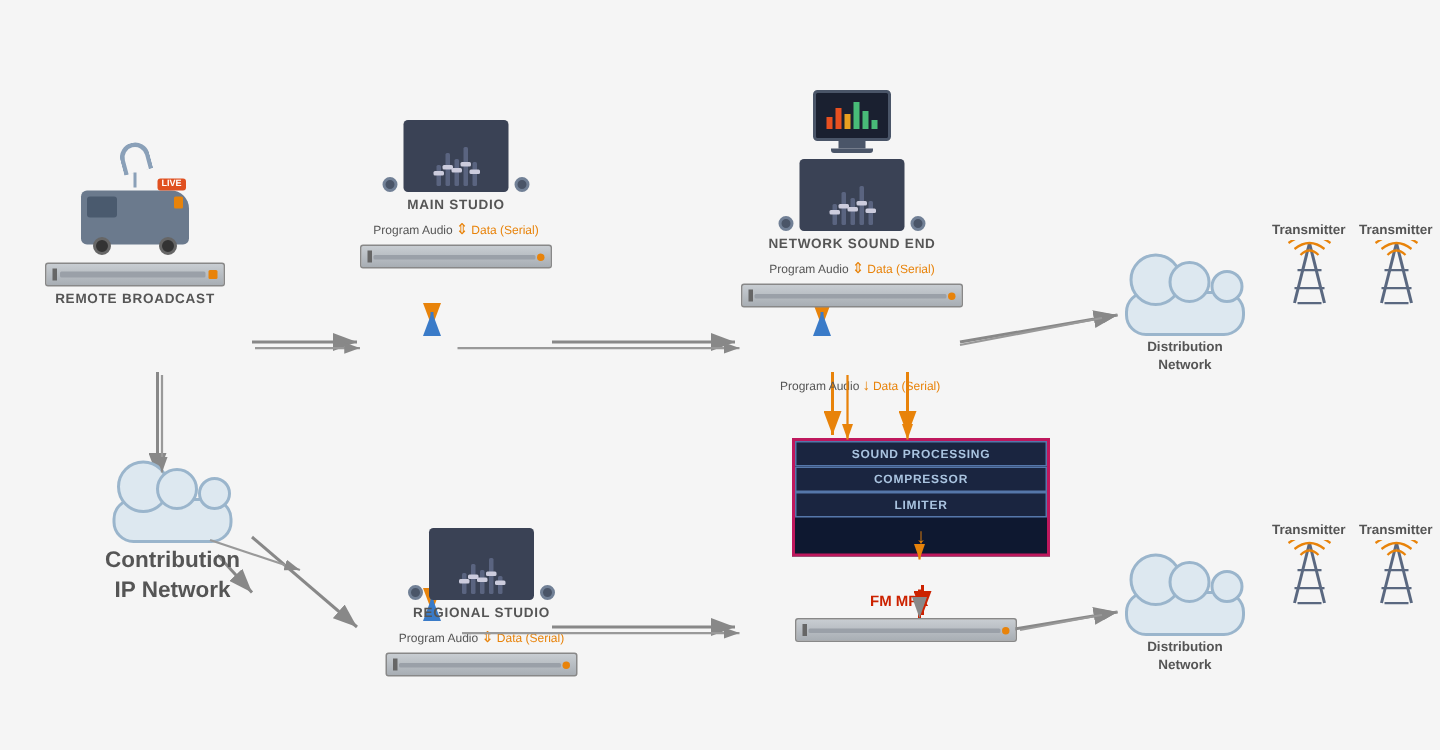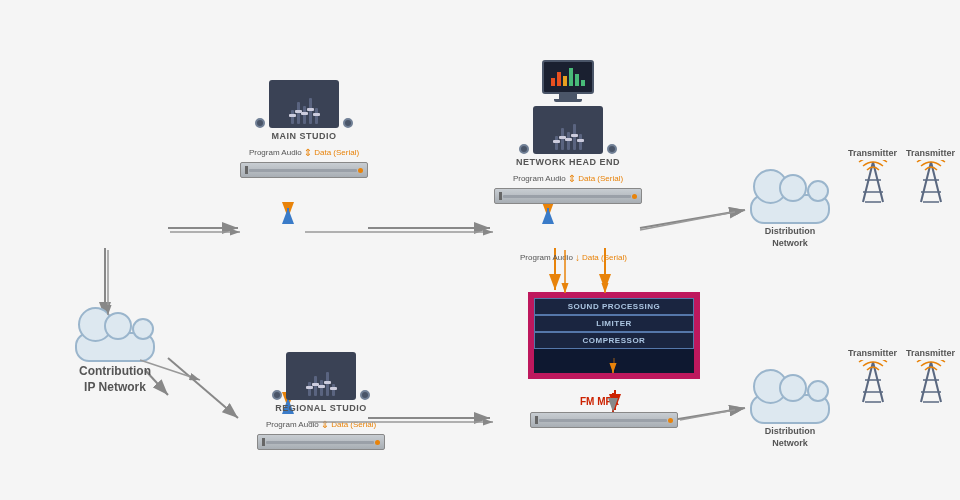--- a/index.html
+++ b/index.html
@@ -105,20 +105,44 @@
     <line x1="288" y1="218" x2="288" y2="208" stroke="#3a7bc8" stroke-width="2" marker-end="url(#arrow-blue)"></line>
 
     <line x1="548" y1="208" x2="548" y2="218" stroke="#e8830a" stroke-width="2" marker-end="url(#arrow-orange)"></line>
     <line x1="548" y1="218" x2="548" y2="208" stroke="#3a7bc8" stroke-width="2" marker-end="url(#arrow-blue)"></line>
 
     <line x1="288" y1="398" x2="288" y2="408" stroke="#e8830a" stroke-width="2" marker-end="url(#arrow-orange)"></line>
     <line x1="288" y1="408" x2="288" y2="398" stroke="#3a7bc8" stroke-width="2" marker-end="url(#arrow-blue)"></line>
 
   </svg>
 
+  <div class="node" style="left:30px; top:95px;">
+
+    <div style="position:relative; margin-bottom:2px;">
+      <div style="width:20px;height:20px;border:3px solid #8aa0b8;border-radius:50% 50% 0 0;border-bottom:none;transform:rotate(-15deg);"></div>
+      <div style="width:2px;height:10px;background:#8aa0b8;margin:0 auto;"></div>
+    </div>
+
+    <div style="width:72px;height:36px;background:#6b7a8d;border-radius:4px 12px 4px 4px;position:relative;">
+      <div style="position:absolute;top:4px;left:4px;width:20px;height:14px;background:#4a5a6e;border-radius:2px;"></div>
+      <div style="position:absolute;top:4px;right:4px;width:6px;height:8px;background:#e8830a;border-radius:1px;"></div>
+
+      <div style="position:absolute;top:-8px;right:2px;background:#e05020;color:white;font-size:6px;font-weight:bold;padding:1px 3px;border-radius:2px;">LIVE</div>
+
+      <div style="position:absolute;bottom:-7px;left:8px;width:12px;height:12px;background:#333;border-radius:50%;border:2px solid #666;"></div>
+      <div style="position:absolute;bottom:-7px;right:8px;width:12px;height:12px;background:#333;border-radius:50%;border:2px solid #666;"></div>
+    </div>
+
+    <div style="margin-top:12px;width:120px;height:16px;background:linear-gradient(to bottom,#c8cdd2,#a8aeb4);border:1px solid #888;border-radius:2px;display:flex;align-items:center;padding:0 4px;gap:2px;">
+      <div style="width:3px;height:8px;background:#666;"></div>
+      <div style="flex:1;height:4px;background:#9aa0a8;border-radius:1px;"></div>
+      <div style="width:6px;height:6px;background:#e8830a;border-radius:1px;"></div>
+    </div>
+    <div class="label">REMOTE BROADCAST</div>
+  </div>
 
   <div class="node" style="left:240px; top:80px;">
 
     <div style="display:flex;align-items:flex-end;gap:4px;">
       <div style="width:10px;height:10px;background:#4a5568;border-radius:50%;border:2px solid #718096;"></div>
       <div style="width:70px;height:48px;background:#3a4255;border-radius:3px;display:flex;flex-direction:column;align-items:center;justify-content:flex-end;padding-bottom:4px;">
         <div style="display:flex;gap:3px;align-items:flex-end;">
           <div style="width:3px;height:14px;background:#5a6480;border-radius:1px;position:relative;">
             <div style="position:absolute;width:7px;height:3px;background:#ccd;left:-2px;top:4px;border-radius:1px;"></div>
           </div>
@@ -186,21 +210,21 @@
           <div style="width:3px;height:26px;background:#5a6480;border-radius:1px;position:relative;">
               <div style="position:absolute;width:7px;height:3px;background:#ccd;left:-2px;top:10px;border-radius:1px;"></div>
             </div>
           <div style="width:3px;height:16px;background:#5a6480;border-radius:1px;position:relative;">
               <div style="position:absolute;width:7px;height:3px;background:#ccd;left:-2px;top:5px;border-radius:1px;"></div>
             </div>
         </div>
       </div>
       <div style="width:10px;height:10px;background:#4a5568;border-radius:50%;border:2px solid #718096;"></div>
     </div>
-    <div class="label">NETWORK HEAD END</div>
+    <div class="label">NETWORK SOUND END</div>
 
     <div style="display:flex;align-items:center;gap:2px;margin-top:6px;">
       <span style="color:#555;font-size:8px;">Program Audio</span>
       <span style="font-size:10px;color:#e8830a;">⇕</span>
       <span style="color:#e8830a;font-size:8px;">Data (Serial)</span>
     </div>
 
     <div style="margin-top:4px;width:148px;height:16px;background:linear-gradient(to bottom,#c8cdd2,#a8aeb4);border:1px solid #888;border-radius:2px;display:flex;align-items:center;padding:0 4px;gap:1px;">
       <div style="width:3px;height:8px;background:#666;"></div>
       <div style="flex:1;height:3px;background:#9aa0a8;border-radius:1px;"></div>
@@ -208,45 +232,45 @@
     </div>
   </div>
 
   <div style="position:absolute;left:520px;top:252px;display:flex;align-items:center;gap:2px;">
     <span style="color:#555;font-size:8px;">Program Audio</span>
     <span style="font-size:10px;color:#e8830a;">↓</span>
     <span style="color:#e8830a;font-size:8px;">Data (Serial)</span>
   </div>
 
   <div style="position:absolute;left:528px;top:292px;width:172px;">
-    <div style="border:6px solid #be185d;background:#0e1830;">
+    <div style="border:2px solid #be185d;background:#0e1830;">
       <div class="proc-box" style="border-bottom:1px solid #5577aa;">SOUND PROCESSING</div>
+      <div class="proc-box" style="border-bottom:1px solid #5577aa;">COMPRESSOR</div>
       <div class="proc-box" style="border-bottom:1px solid #5577aa;">LIMITER</div>
-      <div class="proc-box" style="border-bottom:1px solid #5577aa;">COMPRESSOR</div>
 
       <div style="text-align:center;padding:4px 0;color:#e8830a;font-size:14px;">↓</div>
     </div>
   </div>
 
   <div style="position:absolute;left:580px;top:396px;font-size:10px;font-weight:bold;color:#cc2200;">FM MPX</div>
 
   <div style="position:absolute;left:530px;top:412px;width:148px;height:16px;background:linear-gradient(to bottom,#c8cdd2,#a8aeb4);border:1px solid #888;border-radius:2px;display:flex;align-items:center;padding:0 4px;gap:1px;">
     <div style="width:3px;height:8px;background:#666;"></div>
     <div style="flex:1;height:3px;background:#9aa0a8;border-radius:1px;"></div>
     <div style="width:5px;height:5px;background:#e8830a;border-radius:50%;"></div>
   </div>
 
   <div style="position:absolute;left:70px;top:310px;">
     <div style="position:relative;width:90px;height:52px;">
       <div style="position:absolute;bottom:0;left:5px;right:5px;height:30px;background:#dde8f0;border:2px solid #9ab5cc;border-radius:14px;"></div>
       <div style="position:absolute;bottom:20px;left:8px;width:35px;height:35px;background:#dde8f0;border:2px solid #9ab5cc;border-radius:50%;"></div>
       <div style="position:absolute;bottom:22px;left:34px;width:28px;height:28px;background:#dde8f0;border:2px solid #9ab5cc;border-radius:50%;"></div>
       <div style="position:absolute;bottom:22px;right:6px;width:22px;height:22px;background:#dde8f0;border:2px solid #9ab5cc;border-radius:50%;"></div>
     </div>
-    <div style="text-align:center;font-size:12px;font-weight:bold;color:#555;line-height:1.3;margin-top:2px;">
+    <div style="text-align:center;font-size:15px;font-weight:bold;color:#555;line-height:1.3;margin-top:2px;">
       <div>Contribution</div>
       <div>IP Network</div>
     </div>
   </div>
 
   <div class="node" style="left:257px; top:352px;">
     <div style="display:flex;align-items:flex-end;gap:4px;">
       <div style="width:10px;height:10px;background:#4a5568;border-radius:50%;border:2px solid #718096;"></div>
       <div style="width:70px;height:48px;background:#3a4255;border-radius:3px;display:flex;flex-direction:column;align-items:center;justify-content:flex-end;padding-bottom:4px;">
         <div style="display:flex;gap:3px;align-items:flex-end;">

